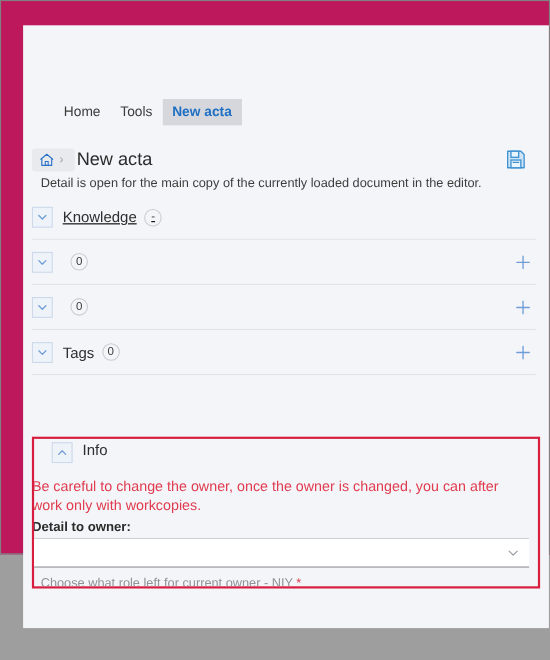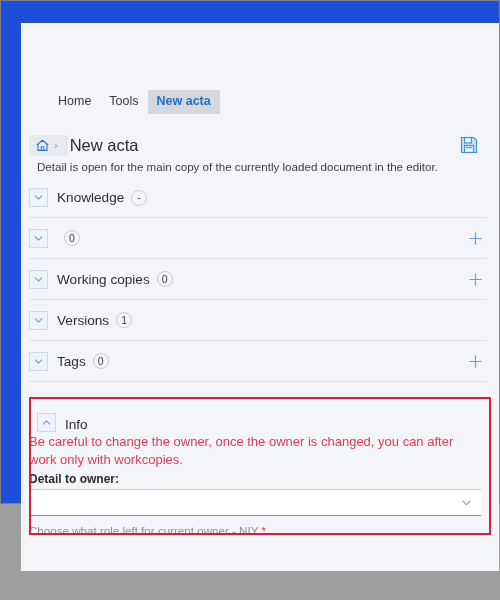--- a/index.html
+++ b/index.html
@@ -14,21 +14,21 @@
     overflow: hidden;
   }
 
   
   .window-frame {
     position: absolute;
     left: 0; top: 0;
     width: 500px; height: 504px;
     box-sizing: border-box;
     border: 1px solid #808080;
-    background: #1d4ed8;
+    background: #be185d;
   }
   .content-pane {
     position: absolute;
     left: 20px; top: 22px;
     width: 478px; height: 548px;
     background: #f4f5f9;
     box-sizing: border-box;
     overflow: hidden;
   }
 
@@ -113,21 +113,21 @@
     box-sizing: border-box;
   }
   .acc-row {
     position: relative;
     display: flex;
     align-items: center;
     height: 41px;
     border-bottom: 1px solid #e2e3e8;
     box-sizing: border-box;
   }
-  .acc-row:first-child { border-top: 1px solid transparent; }
+  .acc-row:first-child { border-top: 1px solid transparent; text-decoration: underline; }
   .chev-box {
     width: 19px; height: 19px;
     border: 1px solid #cdd9ea;
     background: #eef2f9;
     display: flex;
     align-items: center;
     justify-content: center;
     box-sizing: border-box;
     margin-right: 9px;
     flex: none;
@@ -169,23 +169,23 @@
     top: 374px;
     width: 462px;
     height: 138px;
     border: 2px solid #d81d3f;
     box-sizing: border-box;
     background: #f4f5f9;
     overflow: hidden;
   }
   .info-head {
     display: flex;
-    align-items: flex-end;
+    align-items: flex-start;
     height: 30px;
-    padding-left: 6px;
+    padding-left: 16px;
     margin-top: 3px;
   }
   .info-head .chev-box { margin-right: 9px; }
   .info-title {
     font-size: 13.6px;
     color: #2e2e2e;
   }
   .warn-text {
     margin: 1px 0 0 -2px;
     padding-right: 10px;
@@ -215,20 +215,21 @@
     font-size: 12px;
     color: #2b2b2b;
     flex: 1;
   }
   .select-chev { display: flex; align-items: center; }
   .select-chev svg { display: block; }
   .helper-text {
     margin: 8px 0 0 -2px;
     font-size: 11.6px;
     color: #8e9196;
+    padding-left: 8px;
   }
   .req-star { color: #e03b4e; }
 </style>
 </head>
 <body>
 
 <div class="window-frame">
   <div class="content-pane">
 
     <div class="tab-strip">
@@ -287,40 +288,30 @@
           </span>
         </span>
       </div>
 
       <div class="acc-row">
         <span class="chev-box">
           <svg width="11" height="11" viewBox="0 0 12 12">
               <path d="M2.5 4.3 L6 7.8 L9.5 4.3" fill="none" stroke="#6f9ed6" stroke-width="1.3" stroke-linecap="round" stroke-linejoin="round"></path>
             </svg>
         </span>
-        <span class="acc-label">Working copies</span>
         <span class="badge">0</span>
         <span class="plus-btn">
           <span>
             <svg width="17" height="17" viewBox="0 0 18 18">
                 <path d="M9 3 V15 M3 9 H15" stroke="#6f9ed6" stroke-width="1.3" stroke-linecap="round"></path>
               </svg>
           </span>
         </span>
       </div>
 
-      <div class="acc-row">
-        <span class="chev-box">
-          <svg width="11" height="11" viewBox="0 0 12 12">
-              <path d="M2.5 4.3 L6 7.8 L9.5 4.3" fill="none" stroke="#6f9ed6" stroke-width="1.3" stroke-linecap="round" stroke-linejoin="round"></path>
-            </svg>
-        </span>
-        <span class="acc-label">Versions</span>
-        <span class="badge">1</span>
-      </div>
 
       <div class="acc-row">
         <span class="chev-box">
           <svg width="11" height="11" viewBox="0 0 12 12">
               <path d="M2.5 4.3 L6 7.8 L9.5 4.3" fill="none" stroke="#6f9ed6" stroke-width="1.3" stroke-linecap="round" stroke-linejoin="round"></path>
             </svg>
         </span>
         <span class="acc-label">Tags</span>
         <span class="badge">0</span>
         <span class="plus-btn">

